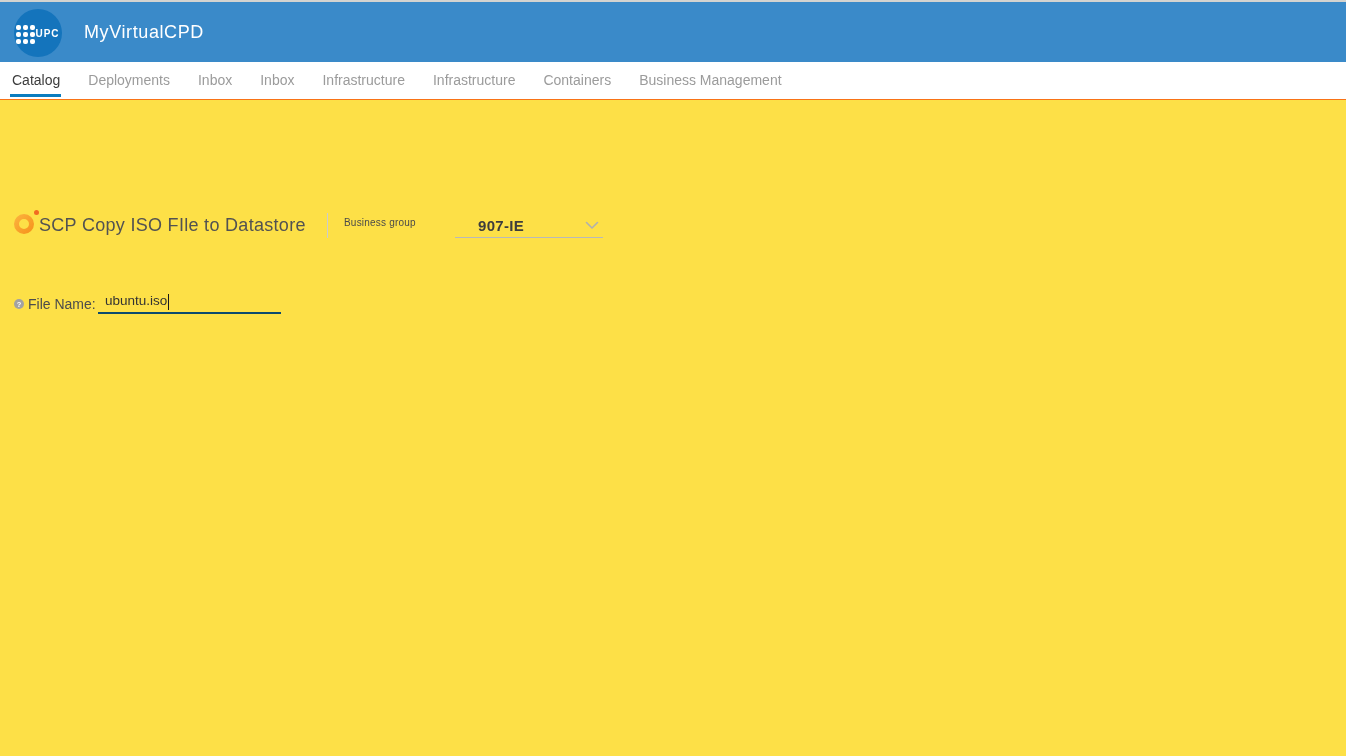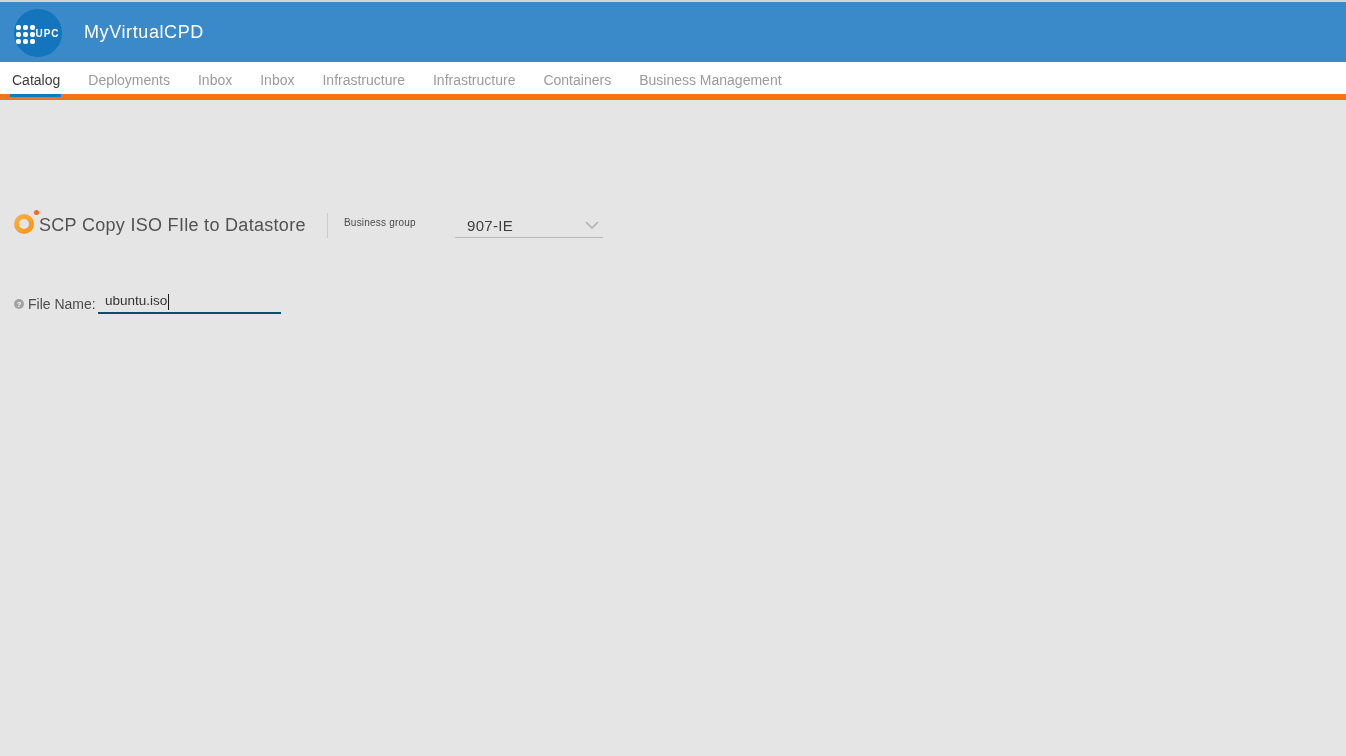--- a/index.html
+++ b/index.html
@@ -35,56 +35,56 @@
     color: #fff; font-size: 10px; font-weight: bold; letter-spacing: 1px; margin-top: 2px; line-height: 10px;
   }
   .app-title {
     position: absolute; left: 84px; top: 0; height: 60px; line-height: 60px;
     color: #ffffff; font-size: 18px; font-weight: 400; letter-spacing: 0.6px;
   }
 
   
   .tabbar {
     position: absolute; top: 62px; left: 0; width: 100%; height: 38px;
-    background: #ffffff; border-bottom: 6px solid #f97316;
+    background: #ffffff; border-bottom: 1px solid #f97316;
     display: flex; align-items: stretch; padding-left: 12px;
   }
   .tab {
     position: relative;
     margin-right: 28px;
     font-size: 14px; color: #9b9b9b;
     line-height: 37px; height: 37px;
     cursor: pointer; white-space: nowrap;
   }
   .tab.active { color: #3c3c3c; }
   .tab.active::after {
     content: ""; position: absolute; left: -2px; right: -1px; bottom: 2px; height: 3px;
     background: #0b7dbf;
   }
 
   
-  .content { position: absolute; top: 100px; left: 0; width: 100%; height: 656px; background: #e5e5e5; }
+  .content { position: absolute; top: 100px; left: 0; width: 100%; height: 656px; background: #fde047; }
 
   .workflow-icon { position: absolute; left: 12px; top: 108px; }
   .request-title {
     position: absolute; left: 39px; top: 115px;
     font-size: 18px; color: #525252; letter-spacing: 0.3px;
   }
   .header-divider {
     position: absolute; left: 327px; top: 113px; width: 1px; height: 25px; background: #cccccc;
   }
   .bg-label {
     position: absolute; left: 344px; top: 117px; font-size: 10px; color: #4a4a4a; letter-spacing: 0.2px;
   }
   .bg-select {
     position: absolute; left: 455px; top: 112px; width: 148px; height: 26px;
     border-bottom: 1px solid #b9b9b9; cursor: pointer;
   }
   .bg-select .value {
-    position: absolute; left: 12px; top: 5px; font-size: 15px; color: #3d3d3d; letter-spacing: 0.3px;
+    position: absolute; left: 23px; top: 5px; font-size: 15px; color: #3d3d3d; letter-spacing: 0.3px; font-weight: bold;
   }
   .chevron { position: absolute; right: 4px; top: 9px; }
 
   .help-icon {
     position: absolute; left: 14px; top: 199px;
     width: 10px; height: 10px; border-radius: 50%;
     background: #a2a2a2; color: #ffffff;
     font-size: 7.5px; font-weight: bold; text-align: center; line-height: 11px;
     cursor: default;
   }

